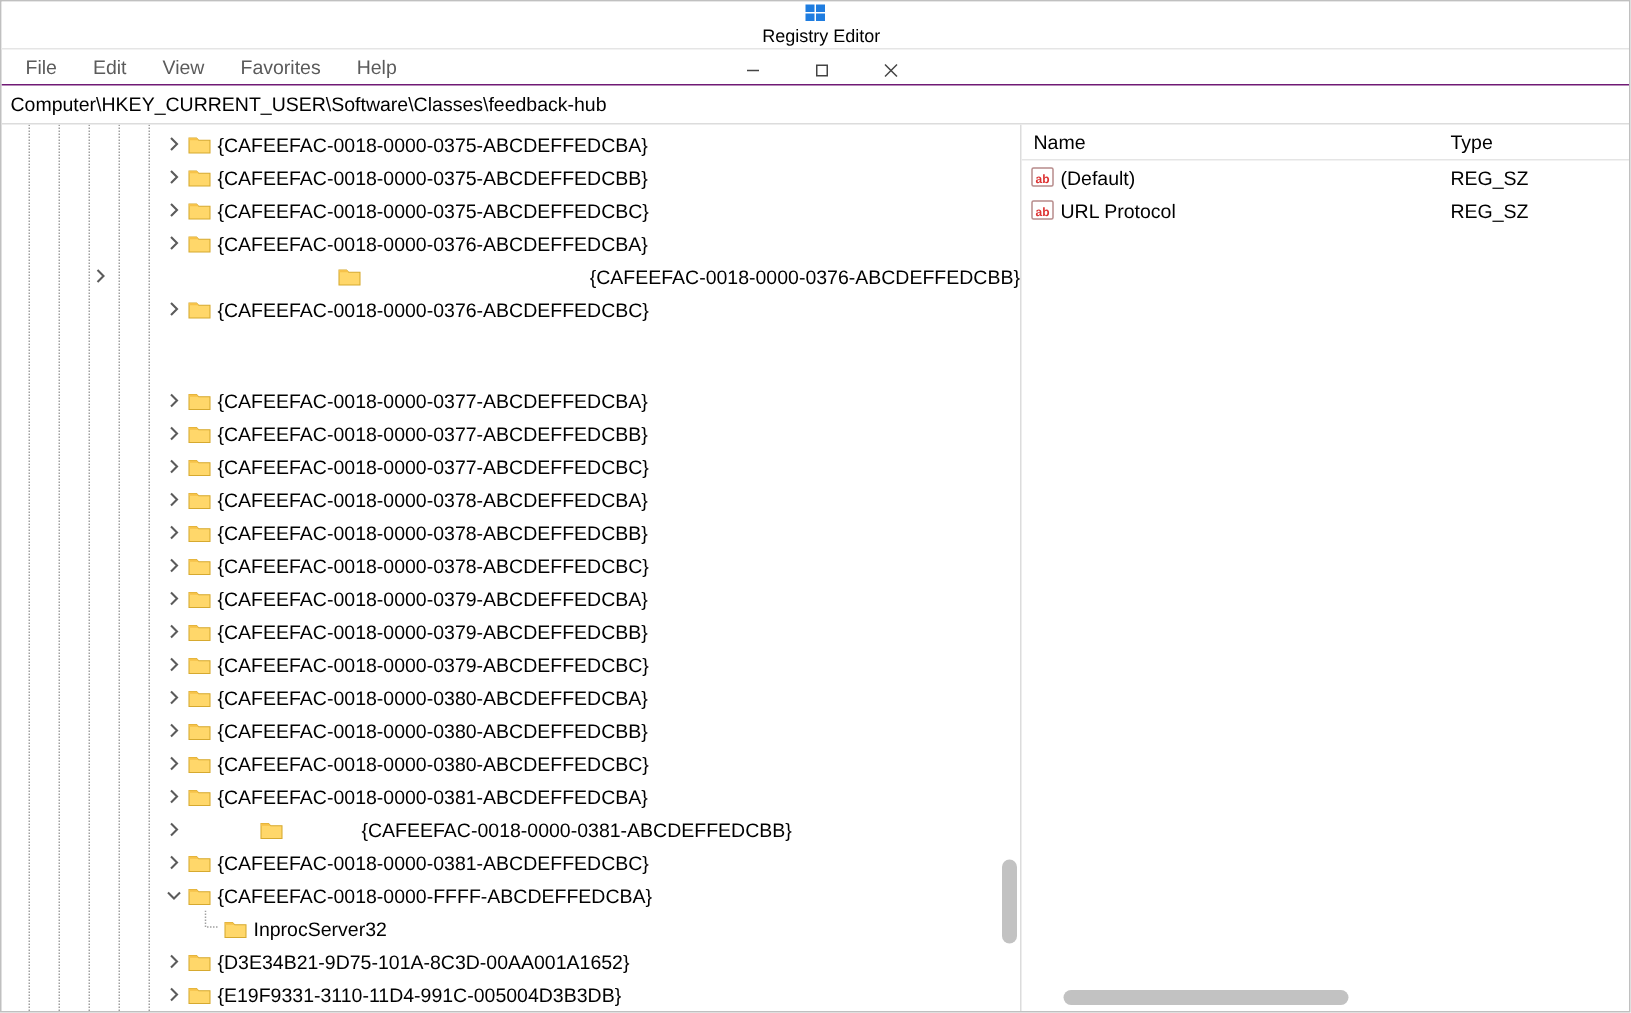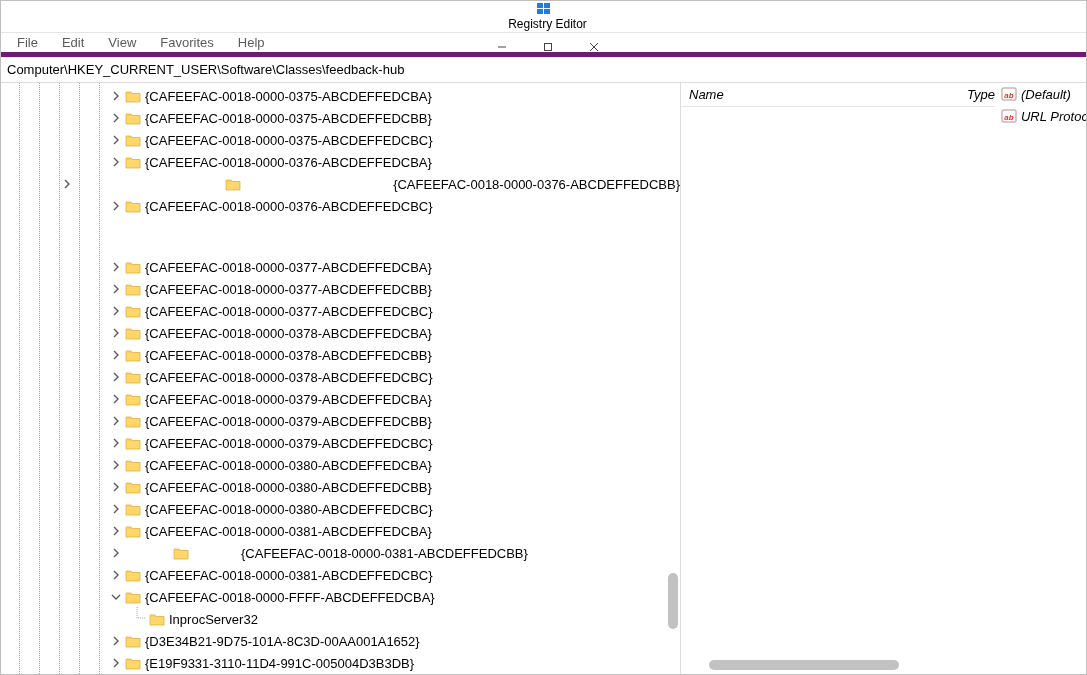--- a/index.html
+++ b/index.html
@@ -46,21 +46,21 @@
   }
   
   .menubar {
     height: 24px;
     display: flex;
     align-items: center;
     padding-left: 6px;
     gap: 4px;
     color: #5b5b5b;
     font-size: 13px;
-    border-bottom: 5px solid #701a75;
+    border-bottom: 1px solid #701a75;
   }
   .menubar .menuitem {
     padding: 2px 10px;
   }
   
   .addressbar {
     height: 26px;
     display: flex;
     align-items: center;
     padding: 0 6px;
@@ -76,24 +76,23 @@
   }
   .treepane {
     width: 680px;
     border-right: 1px solid #dcdcdc;
     overflow: hidden;
     position: relative;
   }
   .valuespane {
     flex: 1;
     display: flex;
-    flex-direction: row;
+    flex-direction: column;
     overflow: hidden;
     position: relative;
-    font-style: italic;
   }
   
   .tree {
     position: absolute;
     left: 0; right: 0; top: 0; bottom: 0;
     overflow: hidden;
     padding-top: 2px;
   }
   .treelines {
     position: absolute;

